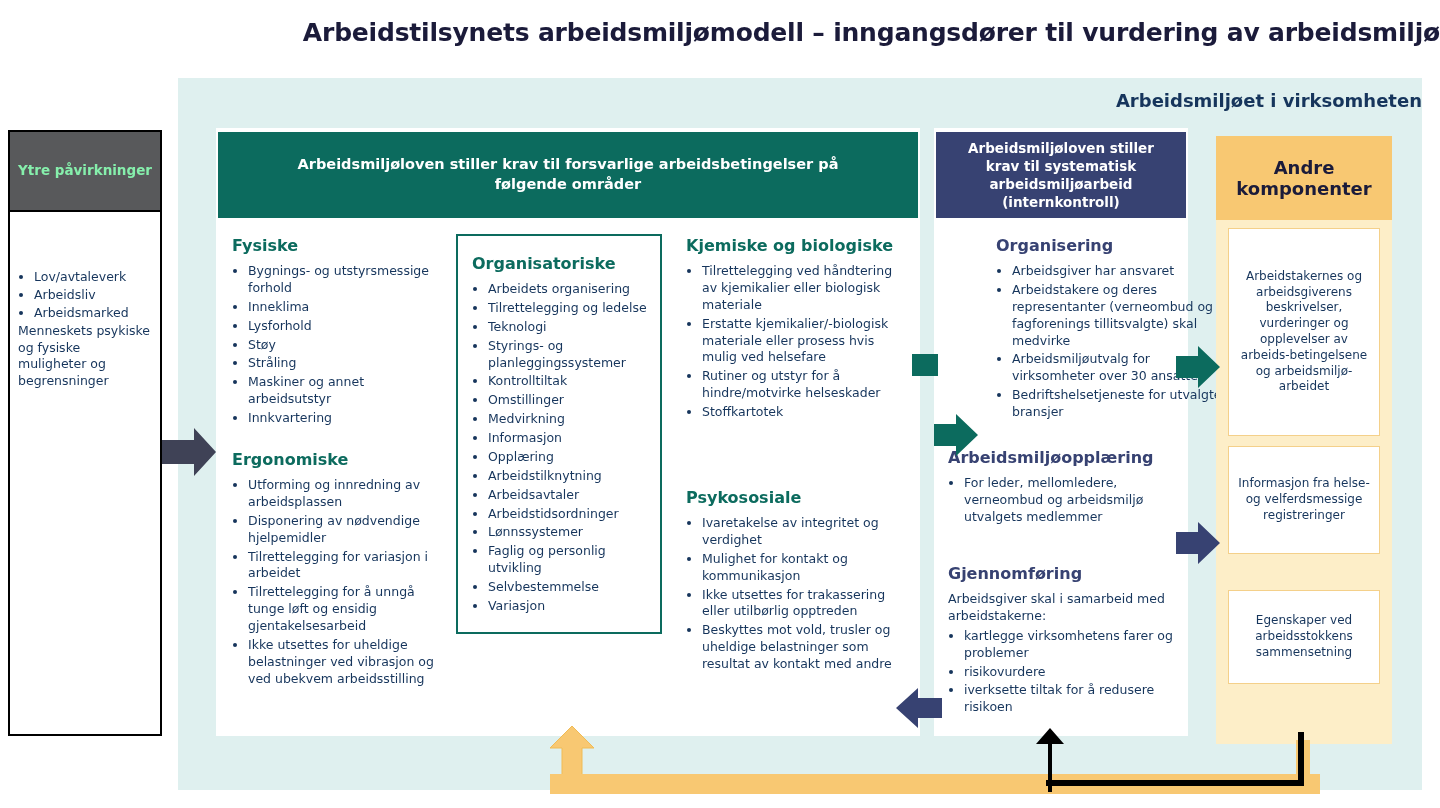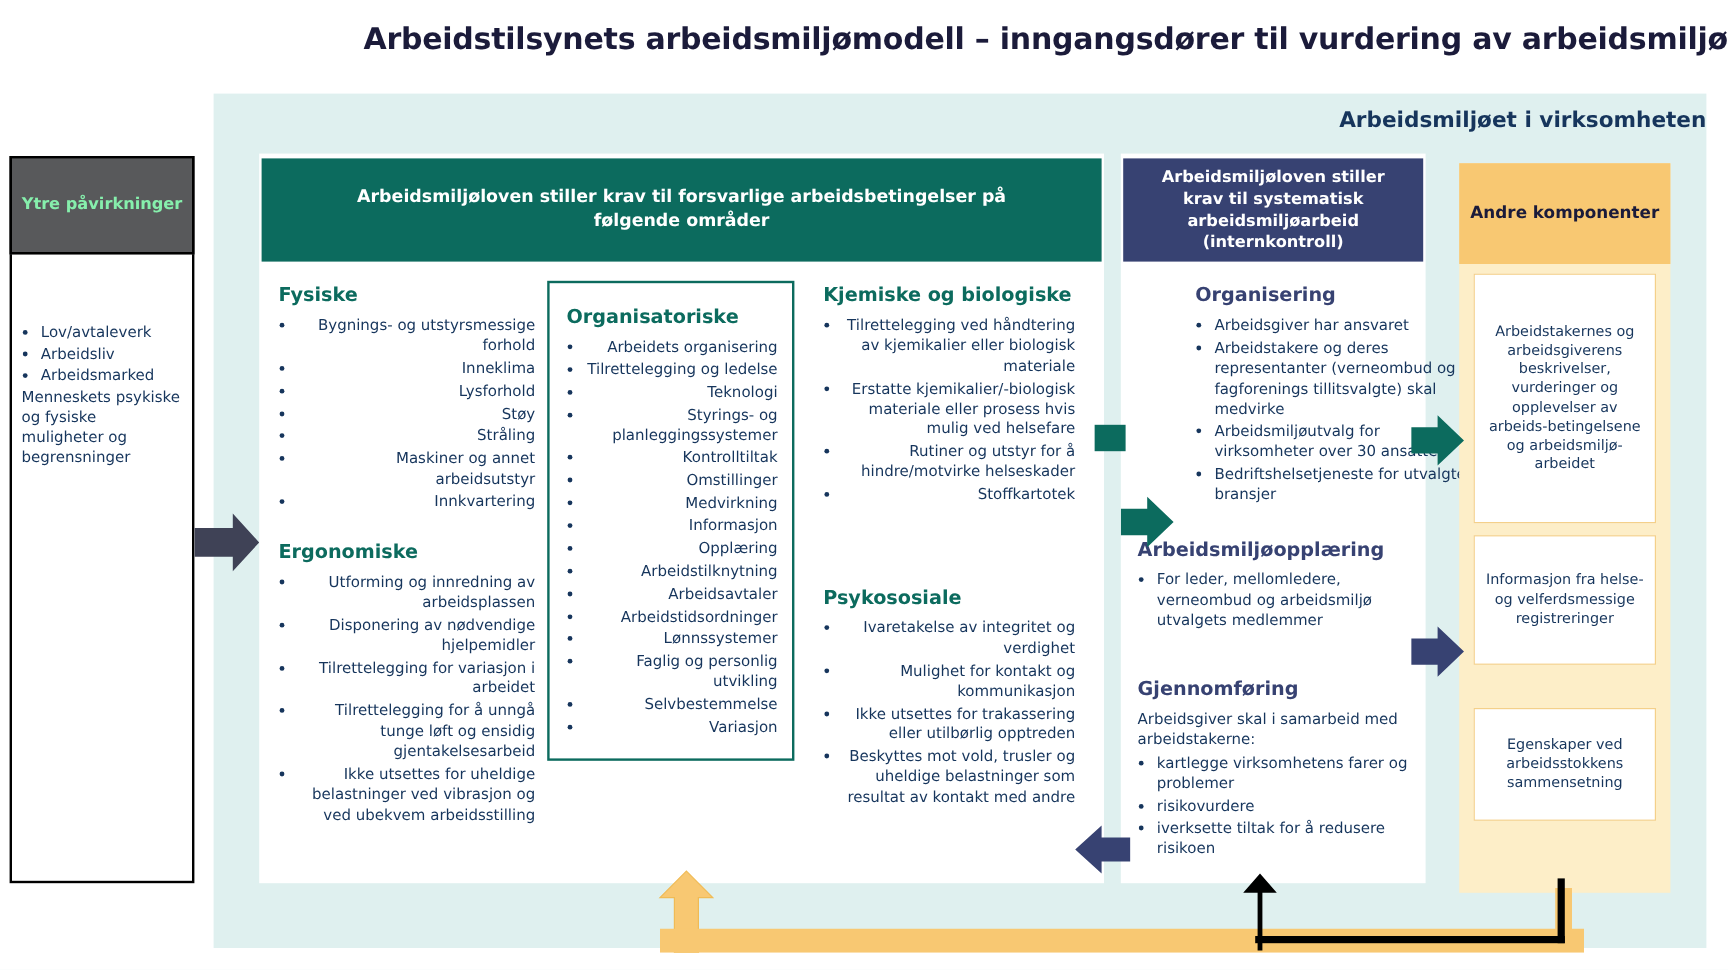--- a/index.html
+++ b/index.html
@@ -120,21 +120,21 @@
     left: 1216px; top: 136px;
     width: 176px; height: 608px;
     background: #fdeec8;
   }
   .right-head {
     position: absolute;
     left: 1216px; top: 136px;
     width: 176px; height: 84px;
     background: #f8c872;
     color: #1b1b3a;
-    font-size: 14px;
+    font-size: 18px;
     font-weight: bold;
     display: flex; align-items: center; justify-content: center;
     text-align: center;
   }
   .right-card {
     position: absolute;
     left: 1228px;
     width: 152px;
     background: #ffffff;
     border: 1px solid #f4d08a;
@@ -150,21 +150,21 @@
   #rc2 { top: 550px; height: 94px; margin-top: 40px; }
 
   
   .col-h {
     font-size: 16px;
     font-weight: bold;
     color: #0c6b5e;
     margin: 0 0 8px 0;
   }
   .col-body { font-size: 12.5px; color: #16355c; line-height: 1.35; }
-  .col-body ul { margin: 0; padding-left: 16px; text-align: right; }
+  .col-body ul { margin: 0; padding-left: 16px; }
   .col-body li { margin-bottom: 2px; }
 
   .col1 { position: absolute; left: 232px; top: 236px; width: 214px; }
   .col1b { position: absolute; left: 232px; top: 450px; width: 214px; }
   .box-org {
     position: absolute;
     left: 456px; top: 234px;
     width: 206px; height: 400px;
     border: 2.5px solid #0c6b5e;
     background: #ffffff;

